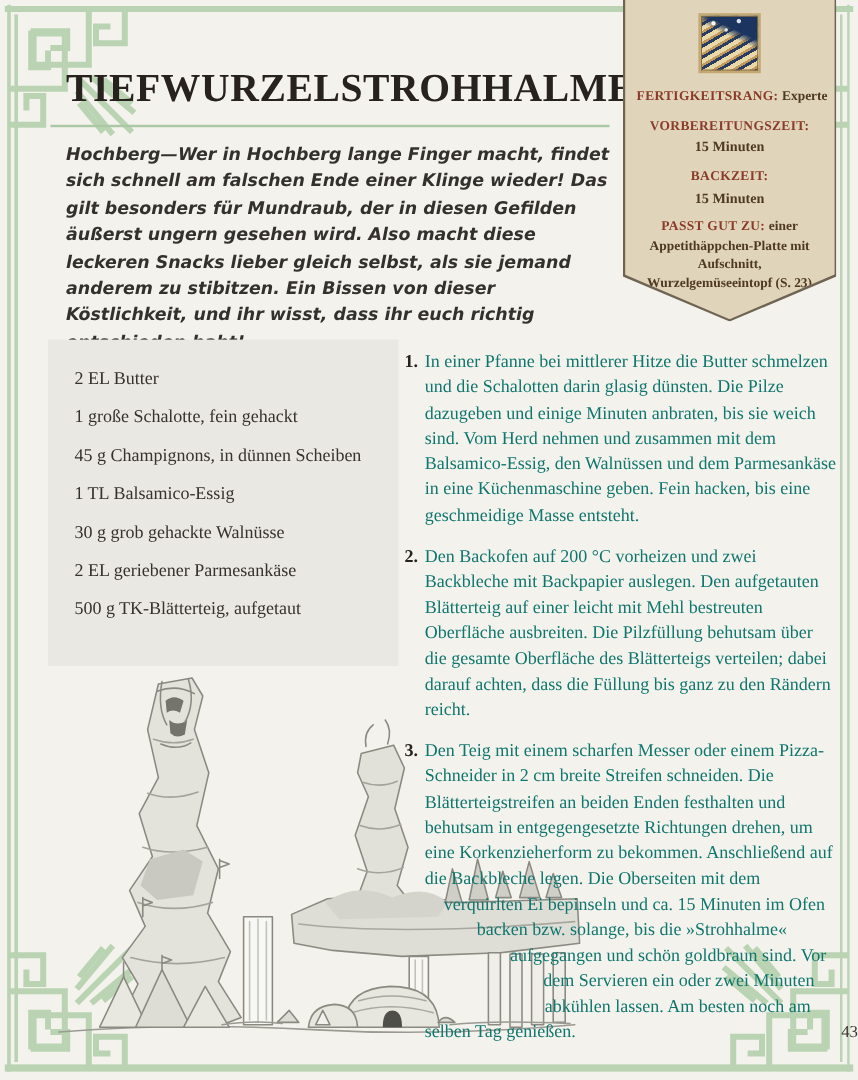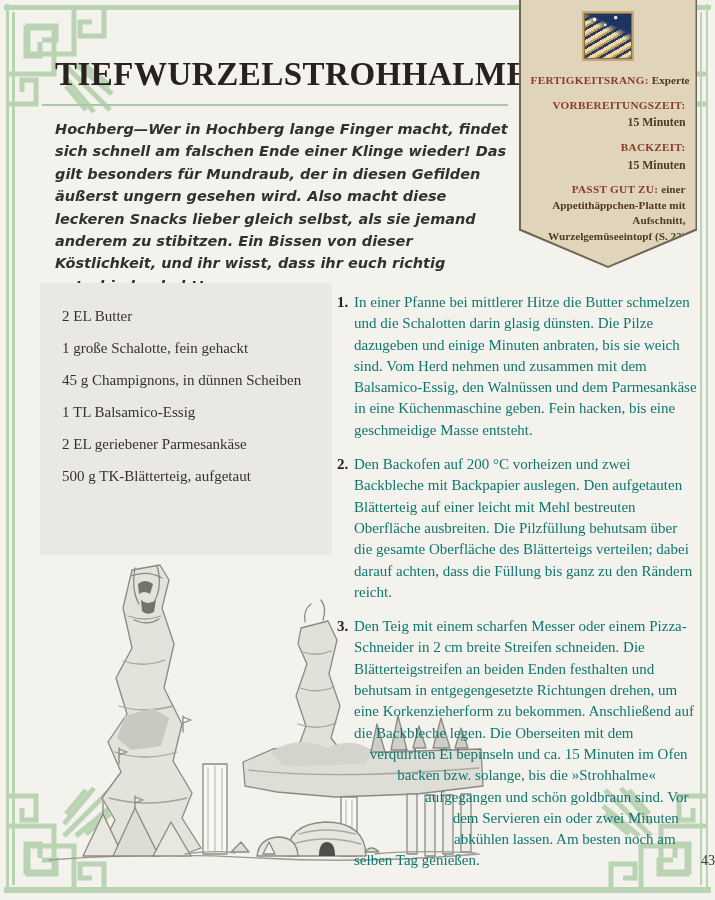--- a/index.html
+++ b/index.html
@@ -41,21 +41,21 @@
   #badge-outer{
     position:absolute;left:519px;top:0;width:178px;height:268px;z-index:5;
     background:#6f6453;
     clip-path:polygon(0 0,100% 0,100% 86%,50% 100%,0 86%);
     filter:drop-shadow(2px 3px 2px rgba(60,50,30,0.35));
   }
   #badge-inner{
     position:absolute;left:1.5px;right:1.5px;top:0;bottom:2px;
     background:#e0d5ba;
     clip-path:polygon(0 0,100% 0,100% 86%,50% 100%,0 86%);
-    padding:0 10px;box-sizing:border-box;text-align:right;
+    padding:0 10px;box-sizing:border-box;text-align:center;
   }
   #badge-icon{
     width:48px;height:46px;margin:11px auto 12px;
     border:2px solid #c4a872;box-shadow:0 0 0 1px #8a6d42 inset;
     background:
       radial-gradient(circle at 22% 14%, rgba(255,255,255,.95) 1.4px, transparent 2.2px),
       radial-gradient(circle at 66% 10%, rgba(255,255,255,.85) 1.4px, transparent 2.2px),
       radial-gradient(circle at 44% 26%, rgba(255,255,255,.8) 1.1px, transparent 1.8px),
       linear-gradient(205deg, #1b3560 0 30%, rgba(27,53,96,0) 42%),
       repeating-linear-gradient(150deg, #e9d8a8 0 3.5px, #c29b5e 3.5px 5.5px, #2a3c60 5.5px 8px);
@@ -144,20 +144,21 @@
     <p class="badge-row"><span class="badge-label">PASST GUT ZU:</span><span class="badge-value">einer Appetithäppchen-Platte mit Aufschnitt, Wurzelgemüseeintopf (S. 23)</span></p>
   </div>
 </aside>
 
 <section id="ingredients-panel">
   <ul>
     <li>2 EL Butter</li>
     <li>1 große Schalotte, fein gehackt</li>
     <li>45 g Champignons, in dünnen Scheiben</li>
     <li>1 TL Balsamico-Essig</li>
+    <li>30 g grob gehackte Walnüsse</li>
     <li>2 EL geriebener Parmesankäse</li>
     <li>500 g TK-Blätterteig, aufgetaut</li>
   </ul>
 </section>
 
 <section id="instructions">
   <div class="step">
     <span class="step-number">1.</span>
     <div class="step-text"><span>In einer Pfanne bei mittlerer Hitze die Butter schmelzen und die Schalotten darin glasig dünsten. Die Pilze dazugeben und einige Minuten anbraten, bis sie weich sind. Vom Herd nehmen und zusammen mit dem Balsamico-Essig, den Walnüssen und dem Parmesankäse in eine Küchenmaschine geben. Fein hacken, bis eine geschmeidige Masse entsteht.</span></div>
   </div>

